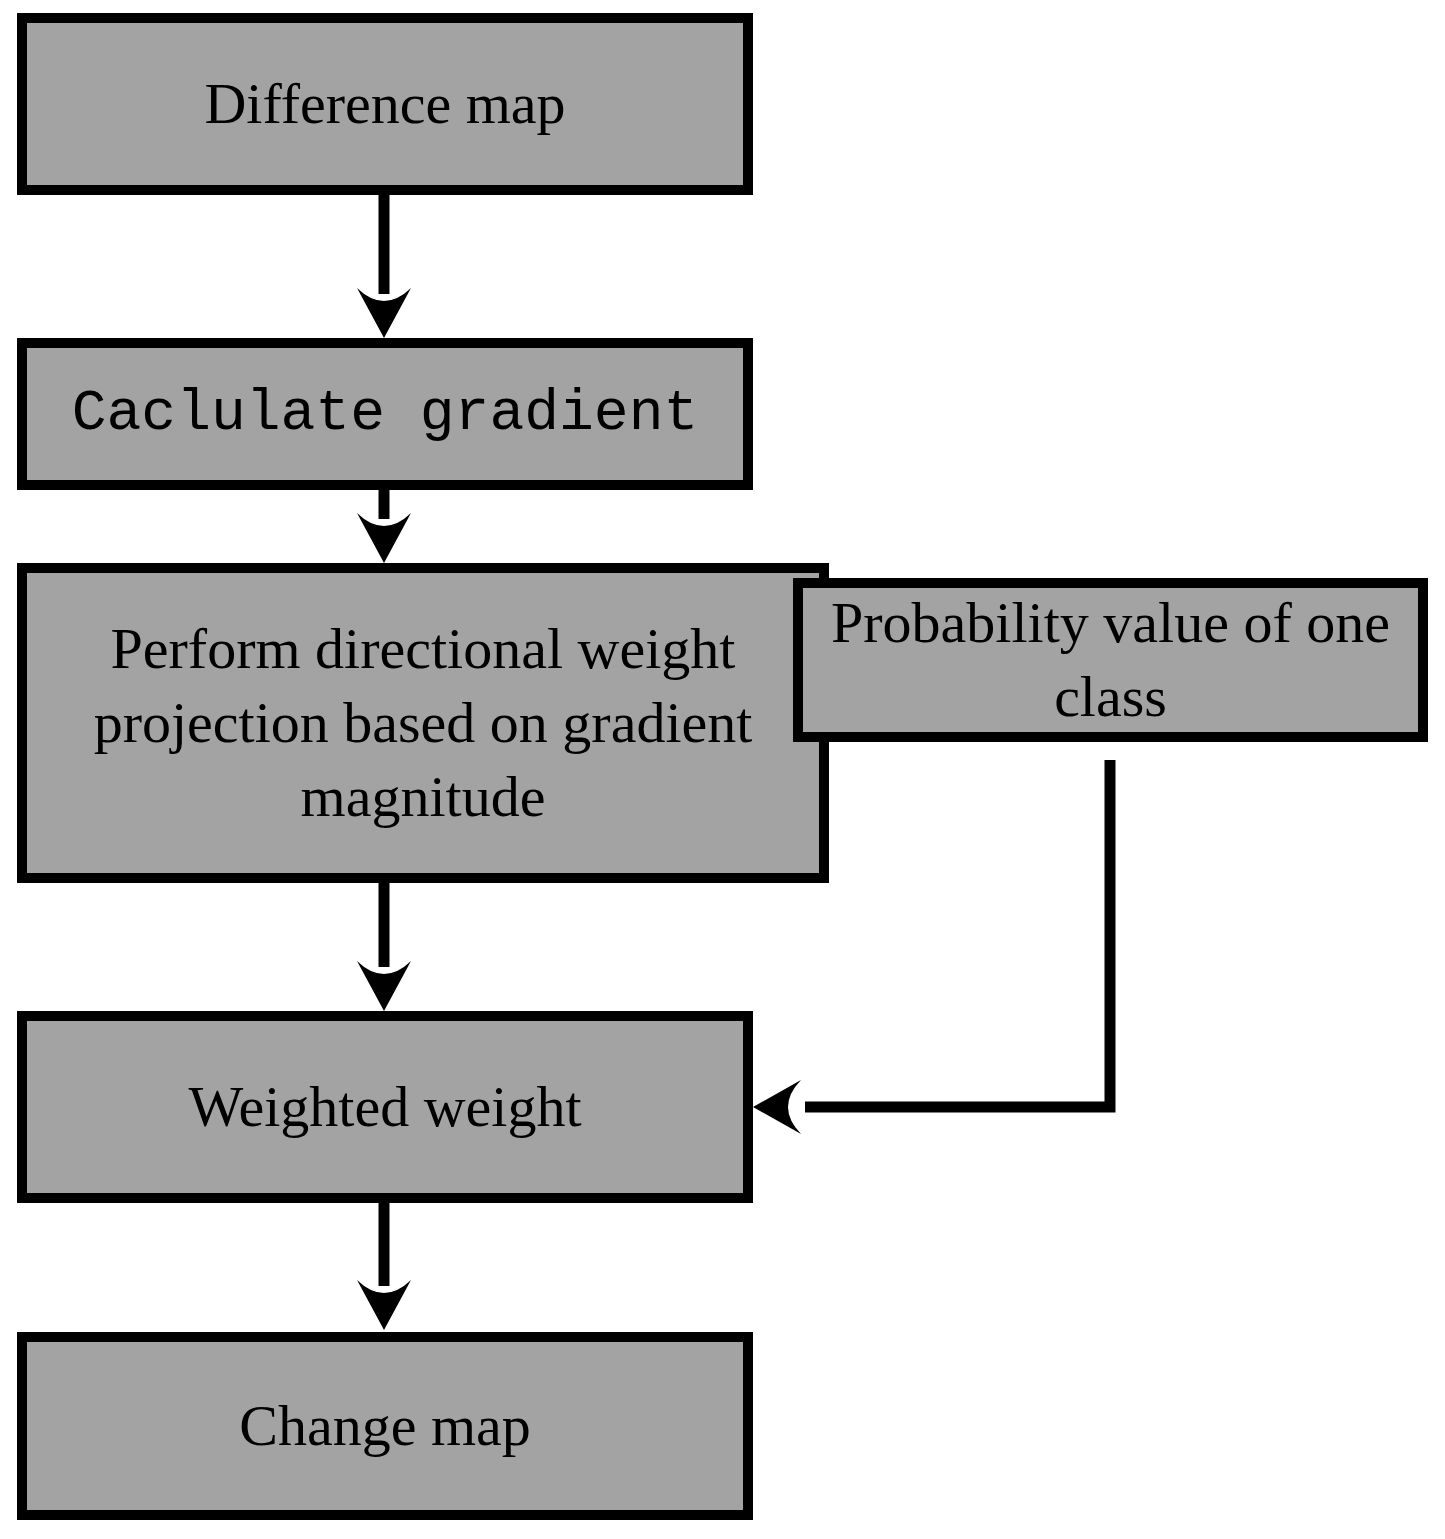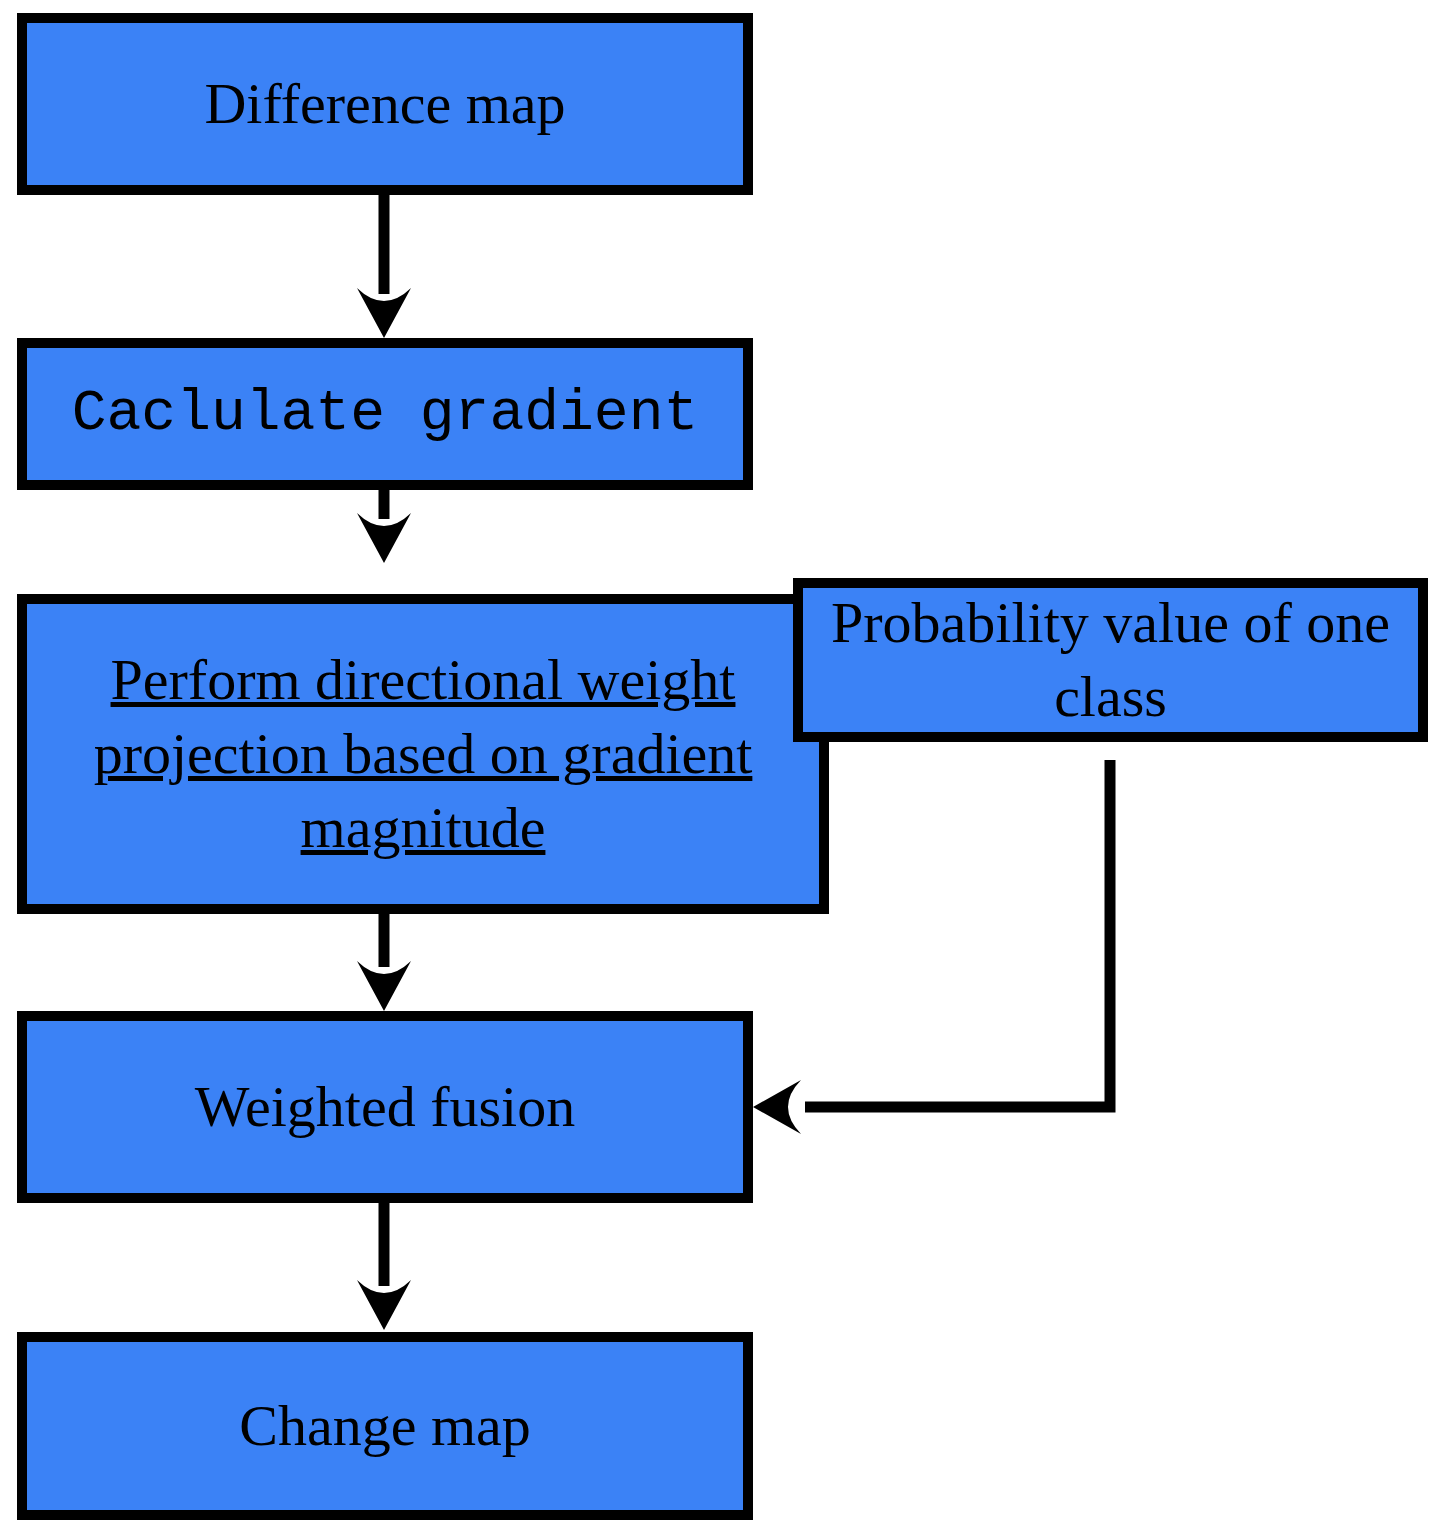--- a/index.html
+++ b/index.html
@@ -19,37 +19,37 @@
   .connectors {
     position: absolute;
     left: 0;
     top: 0;
     width: 1445px;
     height: 1539px;
   }
   .node {
     position: absolute;
     box-sizing: border-box;
-    background: #3b82f6;
+    background: #a3a3a3;
     border: 10px solid #000000;
     display: flex;
     align-items: center;
     justify-content: center;
     text-align: center;
     font-size: 58px;
     line-height: 1.28;
   }
   .node .label {
     display: block;
     padding: 0 10px;
   }
   
   .node-difference-map        { left: 17px;  top: 13px;   width: 736px; height: 182px; }
   .node-calculate-gradient    { left: 17px;  top: 338px;  width: 736px; height: 152px; font-family: Liberation Mono, monospace; }
-  .node-weight-projection     { left: 17px;  top: 594px;  width: 812px; height: 320px; text-decoration: underline; }
+  .node-weight-projection     { left: 17px;  top: 563px;  width: 812px; height: 320px; }
   .node-weighted-fusion       { left: 17px;  top: 1011px; width: 736px; height: 192px; }
   .node-change-map            { left: 17px;  top: 1332px; width: 736px; height: 188px; }
   
   .node-probability-value     { left: 793px; top: 578px;  width: 635px; height: 164px; }
 </style>
 </head>
 <body>
 
 <div class="canvas">
 
@@ -91,20 +91,20 @@
 
   <div class="node node-weight-projection">
     <span class="label">Perform directional weight projection based on gradient magnitude</span>
   </div>
 
   <div class="node node-probability-value">
     <span class="label">Probability value of one class</span>
   </div>
 
   <div class="node node-weighted-fusion">
-    <span class="label">Weighted fusion</span>
+    <span class="label">Weighted weight</span>
   </div>
 
   <div class="node node-change-map">
     <span class="label">Change map</span>
   </div>
 
 </div>
 
 </body></html>

